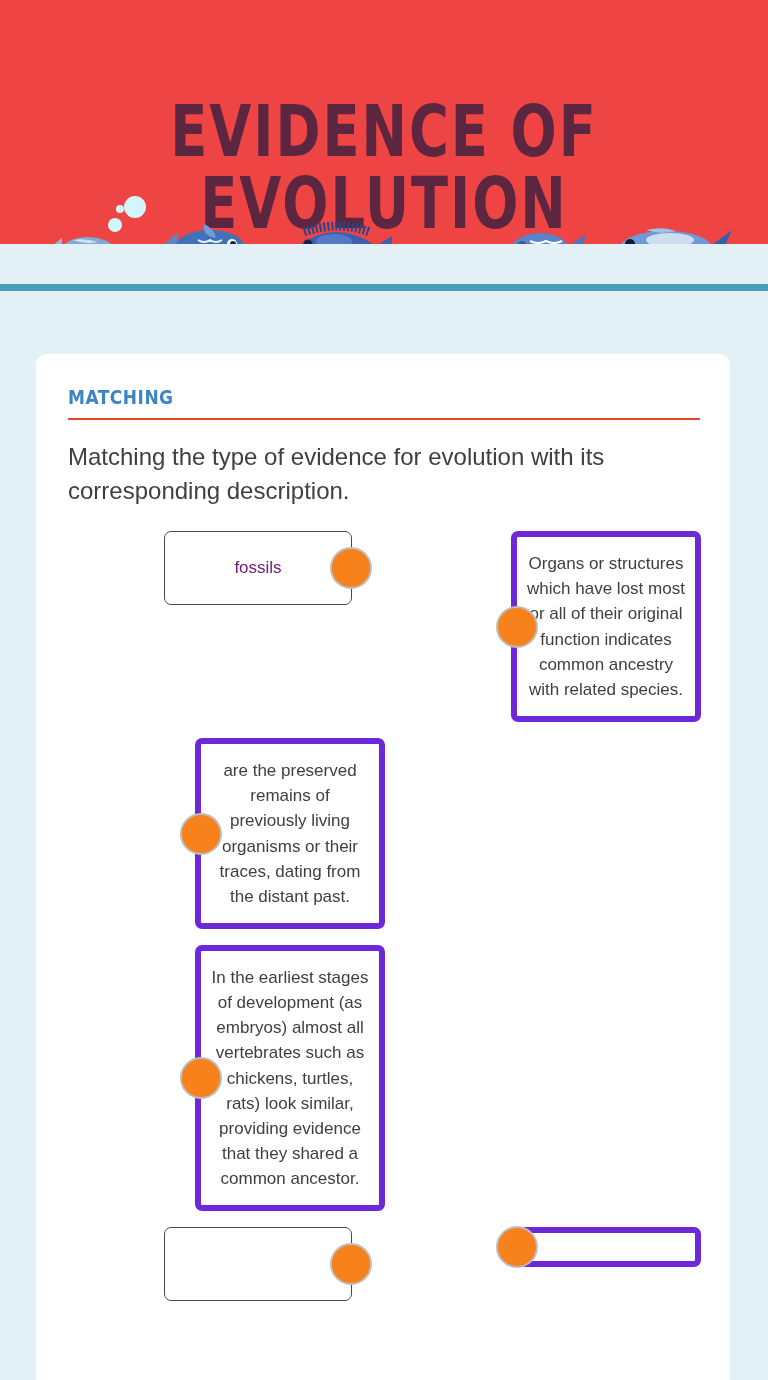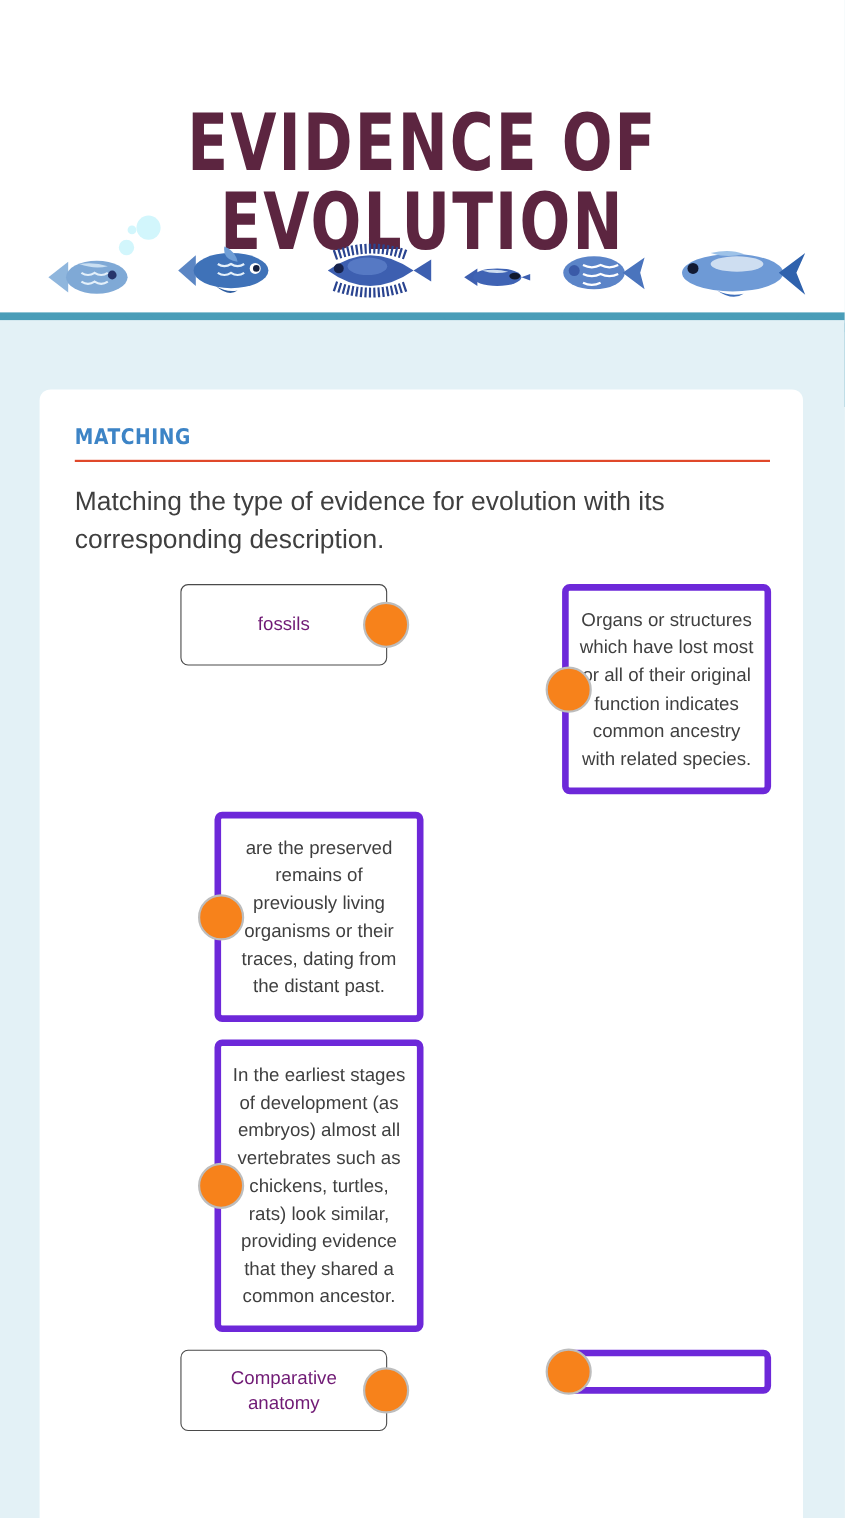--- a/index.html
+++ b/index.html
@@ -15,22 +15,22 @@
     font-family: "Liberation Sans", sans-serif;
     background: #e3f1f6;
     position: relative;
   }
 
   
   .banner {
     position: absolute;
     top: 0; left: 0;
     width: 768px;
-    height: 291px;
-    background: #ffffff;
+    height: 244px;
+    background: #ef4444;
     overflow: hidden;
   }
 
   .worksheet-title {
     position: absolute;
     top: 96px;
     left: 0;
     width: 768px;
     text-align: center;
     font-family: "DejaVu Sans", sans-serif;
@@ -325,21 +325,20 @@
       <div class="def-card">
         <span>In the earliest stages of development (as embryos) almost all vertebrates such as chickens, turtles, rats) look similar, providing evidence that they shared a common ancestor.</span>
         <span class="dot dot-right"></span>
       </div>
     </div>
   </div>
 
   <div class="match-row row-4">
     <div class="left-col">
       <div class="term-card">
-        <span>Comparative anatomy</span>
         <span class="dot dot-left"></span>
       </div>
     </div>
     <div class="gap-col"></div>
     <div class="right-col">
       <div class="def-card">
         <span class="dot dot-right"></span>
       </div>
     </div>
   </div>

